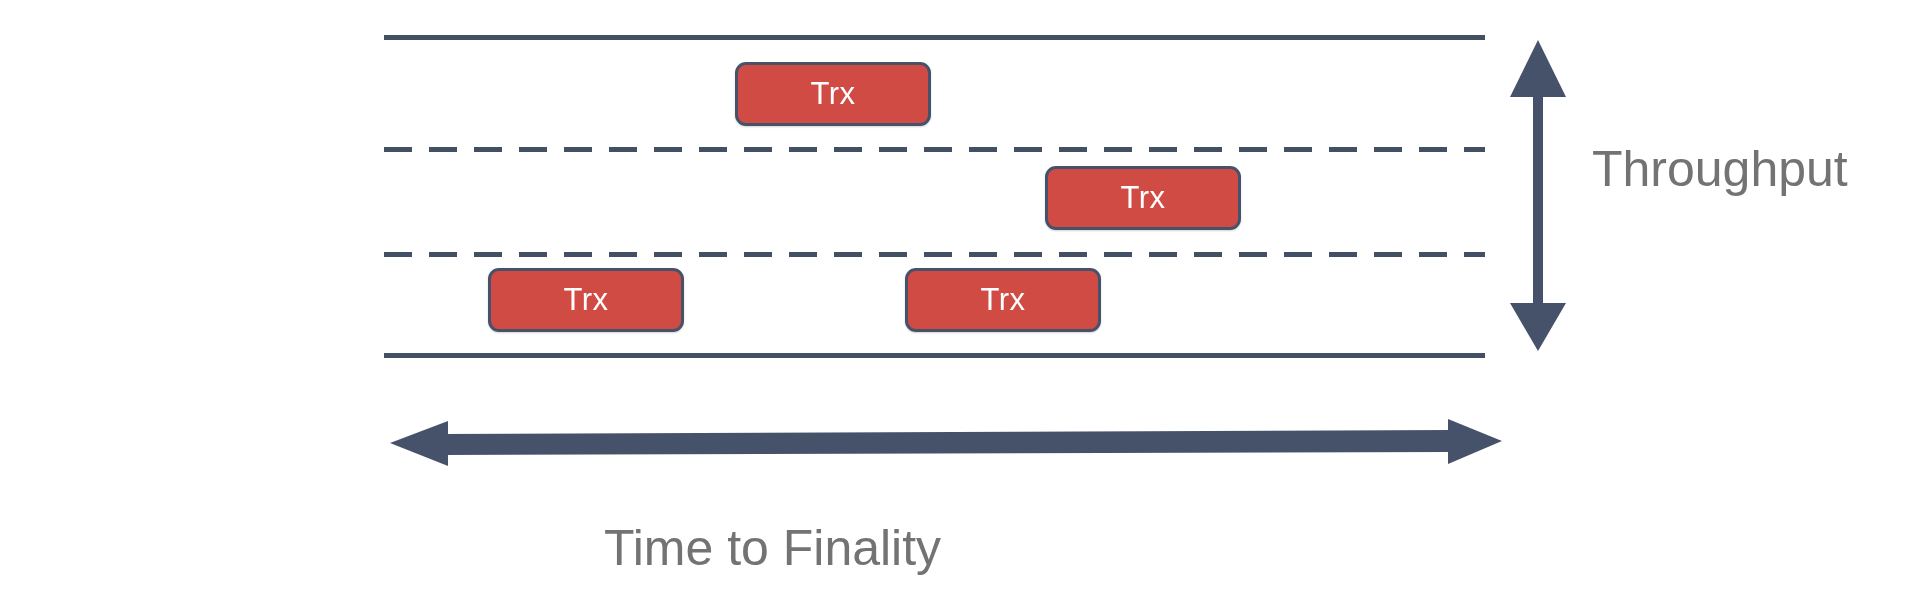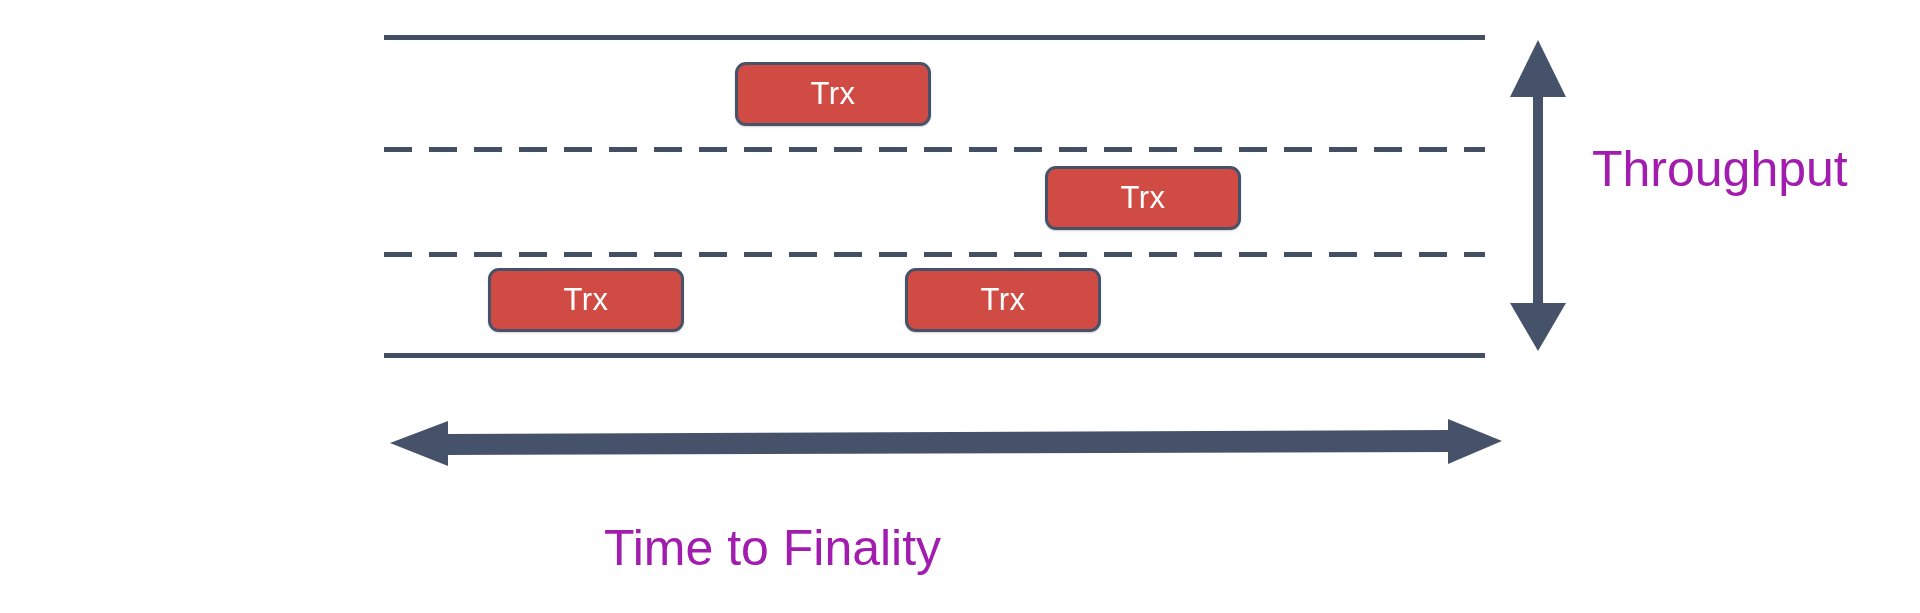--- a/index.html
+++ b/index.html
@@ -76,21 +76,21 @@
     left: 0;
     top: 0;
     width: 1920px;
     height: 613px;
     pointer-events: none;
   }
 
   
   .axis-label {
     position: absolute;
-    color: #a21caf;
+    color: #737373;
     font-family: "Liberation Sans", sans-serif;
     white-space: nowrap;
   }
   #label-throughput {
     left: 1592px;
     top: 140px;
     font-size: 50px;
   }
   #label-time {
     left: 604px;

